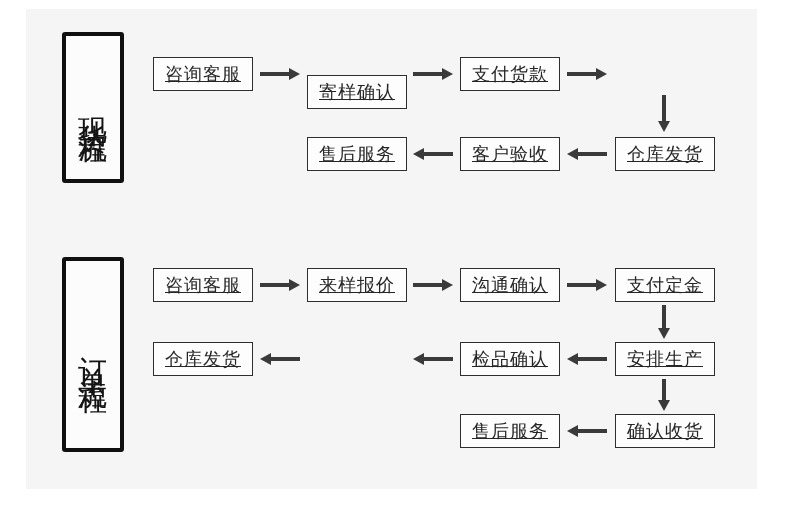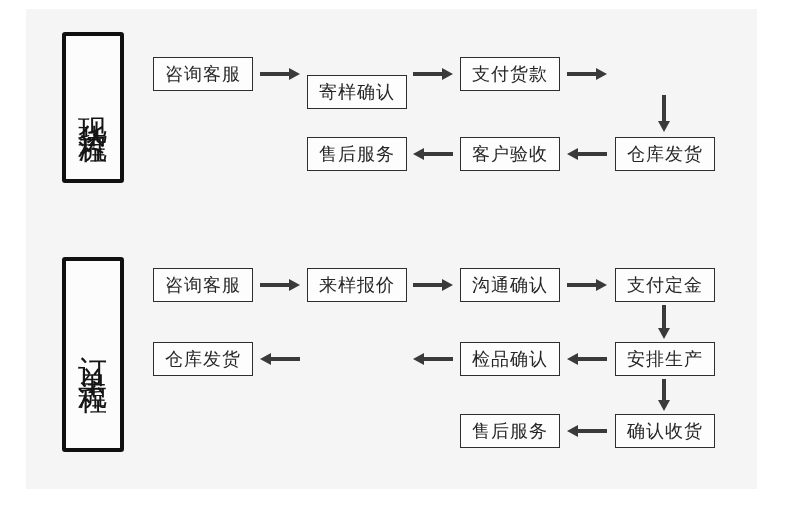--- a/index.html
+++ b/index.html
@@ -10,21 +10,21 @@
   }
   .canvas {
     position:absolute; left:26px; top:9px; width:731px; height:480px;
     background:#f5f5f6;
   }
   
   .node {
     position:absolute; width:100px; height:34px; box-sizing:border-box;
     background:#fdfdfd; border:1px solid #2e2e2e;
     display:flex; align-items:center; justify-content:center;
-    font-size:18px; color:#262626; letter-spacing:1px; white-space:nowrap;
+    font-size:18px; color:#262626; letter-spacing:1px; white-space:nowrap;text-decoration:underline;
   }
   
   .vlabel {
     position:absolute; left:62px; width:62px; box-sizing:border-box;
     background:#fcfcfc; border:4px solid #101010; border-radius:3px;
     display:flex; align-items:center; justify-content:center;
     writing-mode:vertical-rl; text-orientation:upright;
     font-size:29px; font-weight:500; color:#141414;
   }
   .vlabel.spot  { top:32px;  height:151px; letter-spacing:7px; }

